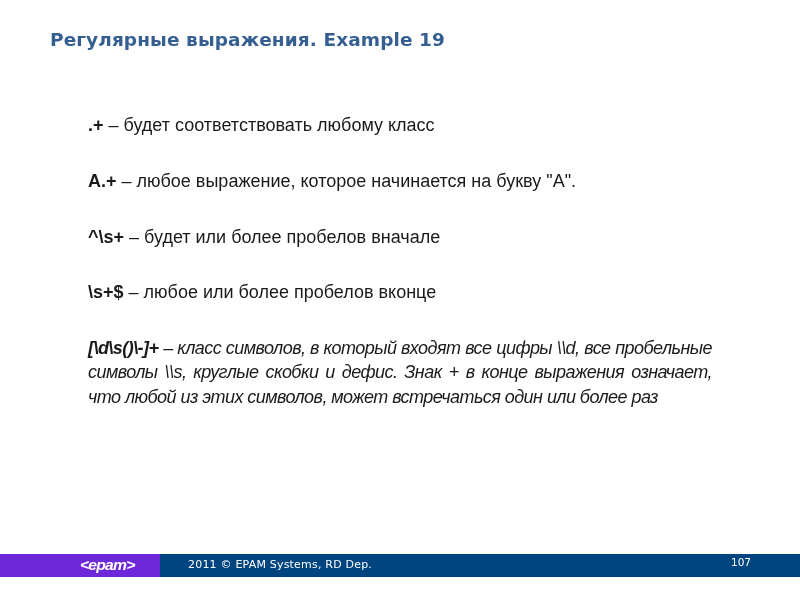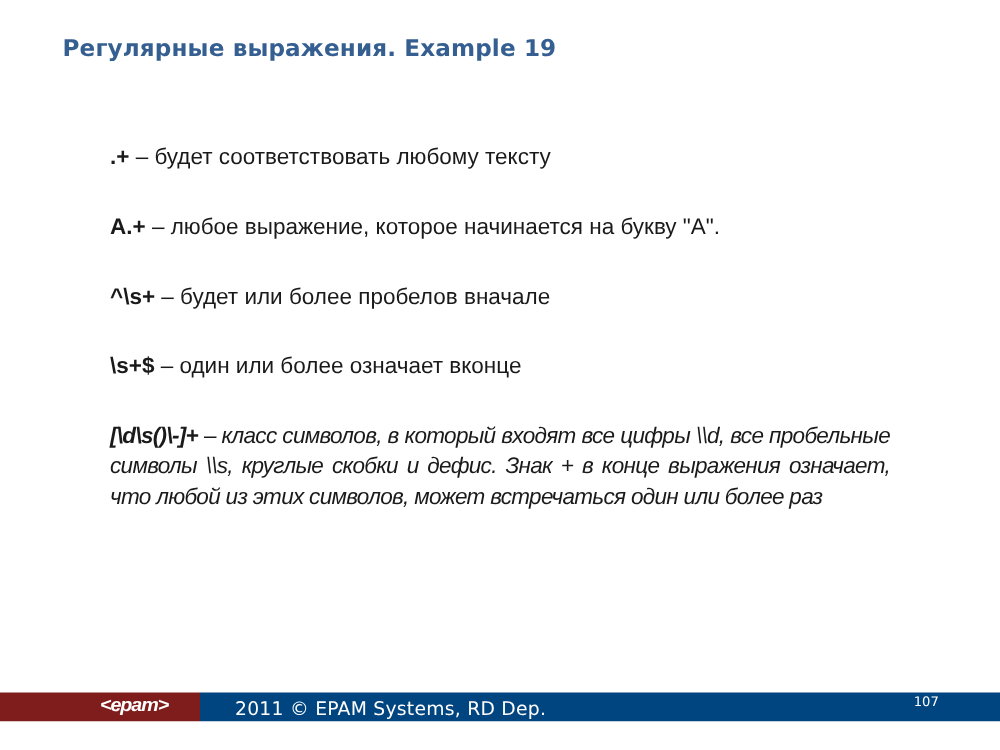--- a/index.html
+++ b/index.html
@@ -60,21 +60,21 @@
       top: 554px;
       width: 800px;
       height: 23px;
     }
     .footer-left {
       position: absolute;
       left: 0;
       top: 0;
       width: 160px;
       height: 23px;
-      background: #7f1d1d;
+      background: #6d28d9;
       text-align: center;
     }
     .footer-right {
       position: absolute;
       left: 160px;
       top: 0;
       width: 640px;
       height: 23px;
       background: #00457f;
     }
@@ -89,21 +89,21 @@
       color: #ffffff;
       letter-spacing: -0.8px;
       transform: scaleX(1.05);
       transform-origin: left center;
     }
     .copyright {
       position: absolute;
       left: 188px;
       top: 4px;
       font-family: "DejaVu Sans", sans-serif;
-      font-size: 15px;
+      font-size: 11px;
       color: #ffffff;
       white-space: nowrap;
       letter-spacing: 0.2px;
     }
     .page-num {
       position: absolute;
       left: 731px;
       top: 2px;
       font-family: "DejaVu Sans", sans-serif;
       font-size: 10.5px;
@@ -114,33 +114,33 @@
 </head>
 <body>
 
 <div class="slide">
 
   <div class="title">Регулярные выражения. Example 19</div>
 
   <div class="body">
 
     <div class="line" style="top:115px;">
-      <b>.+</b><span> – </span><span>будет соответствовать любому тексту</span>
+      <b>.+</b><span> – </span><span>будет соответствовать любому класс</span>
     </div>
 
     <div class="line" style="top:171px;">
       <b>A.+</b><span> – </span><span>любое выражение, которое начинается на букву "А".</span>
     </div>
 
     <div class="line" style="top:227px;">
       <b>^\s+</b><span> – </span><span>будет или более пробелов вначале</span>
     </div>
 
     <div class="line" style="top:282px;">
-      <b>\s+$</b><span> – </span><span>один или более означает вконце</span>
+      <b>\s+$</b><span> – </span><span>любое или более пробелов вконце</span>
     </div>
 
     <div class="para" style="top:336px;font-style:italic;">
       <b>[\d\s()\-]+</b><span> – </span><span>класс символов, в который входят все цифры \\d, все пробельные символы \\s, круглые скобки и дефис. Знак + в конце выражения означает, что любой из этих символов, может встречаться один или более раз</span>
     </div>
 
   </div>
 
   <div class="footer">
     <div class="footer-left">

